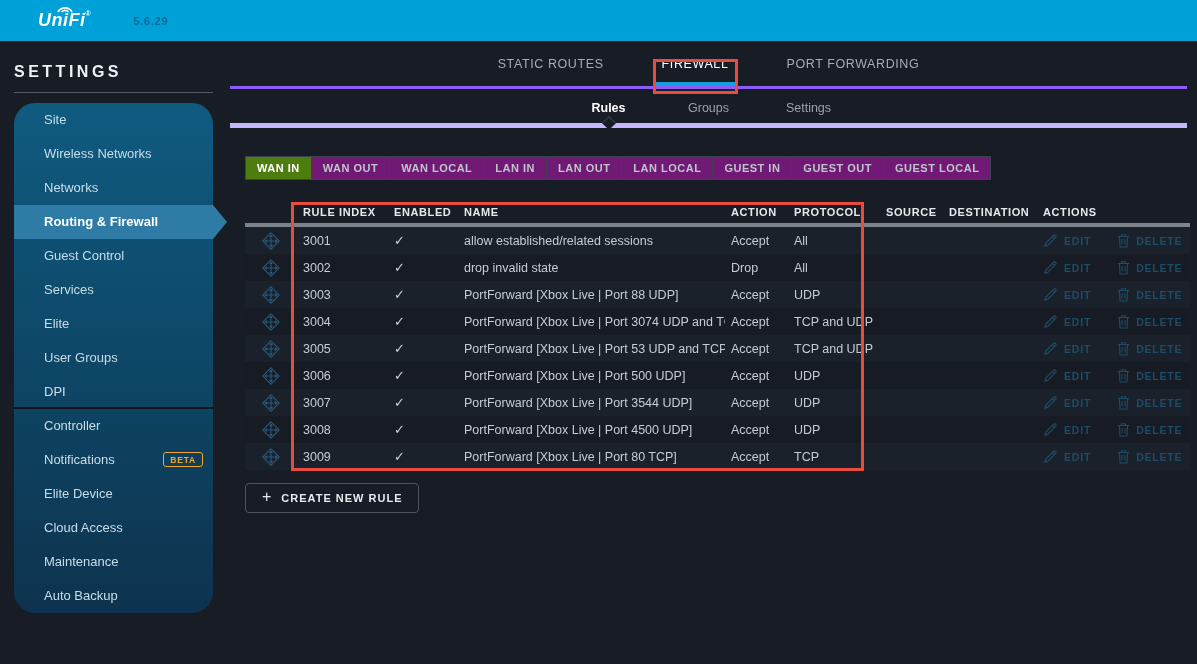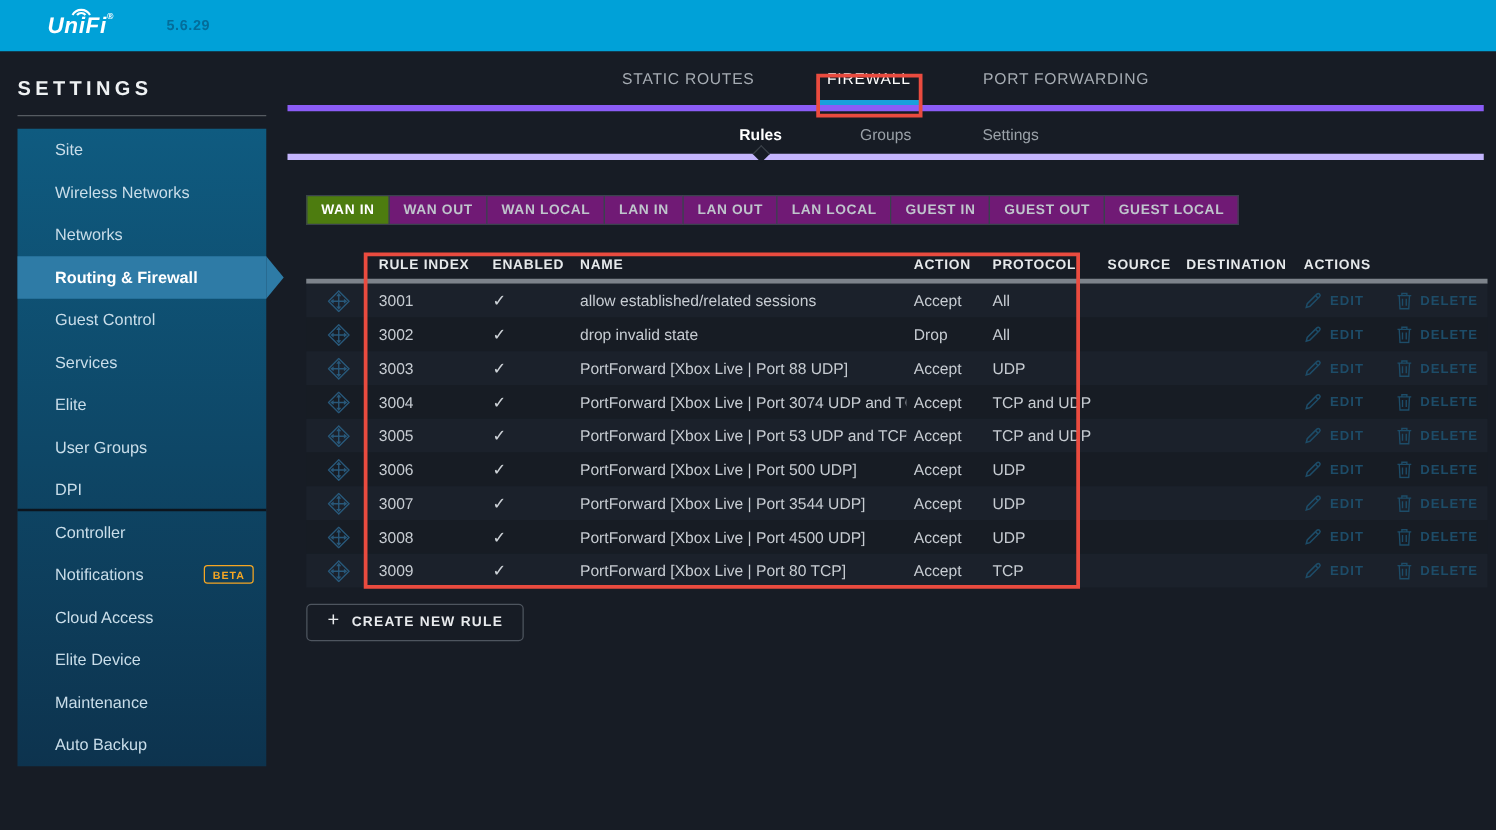--- a/index.html
+++ b/index.html
@@ -12,31 +12,31 @@
   .logo .arcs { position:absolute; left:17px; top:-7px; }
   .logo .reg { font-size:7px; vertical-align:top; font-style:normal; }
   .version { margin-left:42px; color:#036d9a; font-weight:bold; font-size:11.5px; letter-spacing:0.5px; }
 
   
   .shell { display:flex; height:623px; }
 
   
   .sidebar { width:240px; flex:0 0 240px; padding-top:22px; }
   .sb-title { margin-left:14px; width:199px; color:#eef1f3; font-size:16px; font-weight:bold; letter-spacing:3.5px; padding-bottom:11px; border-bottom:1px solid #565b62; }
-  .nav { margin:10px 0 0 14px; width:199px; background:linear-gradient(180deg,#0f5b80 0%, #0d334e 100%); }
+  .nav { margin:10px 0 0 14px; width:199px; background:linear-gradient(180deg,#0f5b80 0%, #0d334e 100%);border-radius:21px; }
   .nav-item { position:relative; height:34px; line-height:34px; padding-left:30px; font-size:13px; color:#c9dde9; cursor:pointer; }
   .nav-item.group-end { border-bottom:2px solid #0c141d; }
   .nav-item.active { background:#2e7ba6; color:#ffffff; font-weight:bold; }
   .nav-item.active::after { content:""; position:absolute; right:-14px; top:0; width:0; height:0;
       border-top:17px solid transparent; border-bottom:17px solid transparent; border-left:14px solid #2e7ba6; }
   .beta-badge { position:absolute; right:10px; top:9px; line-height:normal; color:#f5a623; border:1px solid #f5a623; border-radius:3px; font-size:8.5px; font-weight:bold; letter-spacing:0.8px; padding:2px 6px 1px; }
 
   
   .main { flex:1; position:relative; }
-  .tabs-row { height:48px; border-bottom:5px solid #8b5cf6; display:flex; justify-content:center; gap:42px; transform:translateX(-10px); }
+  .tabs-row { height:48px; border-bottom:3px solid #8b5cf6; display:flex; justify-content:center; gap:42px; transform:translateX(-10px); }
   .tab { display:flex; align-items:center; padding:0 8px; position:relative; color:#a6acb3; font-size:12.5px; letter-spacing:0.6px; cursor:pointer; }
   .tab.active { color:#ffffff; }
   .tab.active::after { content:""; position:absolute; left:0; right:0; bottom:0; height:4px; background:#18a0dc; }
 
   .subtabs-row { height:39px; border-bottom:5px solid #c4b5fd; display:flex; justify-content:center; align-items:center; transform:translateX(-10px); }
   .subtab { width:100px; text-align:center; color:#9aa1a8; font-size:12.5px; position:relative; height:100%; line-height:39px; cursor:pointer; }
   .subtab.active { color:#ffffff; font-weight:bold; }
   .subtab.active::after { content:""; position:absolute; left:50%; bottom:-5px; margin-left:-5px; width:9px; height:9px;
       background:#171c25; border-top:1px solid #3a4048; border-left:1px solid #3a4048; transform:rotate(45deg); }
 
@@ -93,22 +93,22 @@
         <div class="nav-item"><span>Wireless Networks</span></div>
         <div class="nav-item"><span>Networks</span></div>
         <div class="nav-item active"><span>Routing &amp; Firewall</span></div>
         <div class="nav-item"><span>Guest Control</span></div>
         <div class="nav-item"><span>Services</span></div>
         <div class="nav-item"><span>Elite</span></div>
         <div class="nav-item"><span>User Groups</span></div>
         <div class="nav-item group-end"><span>DPI</span></div>
         <div class="nav-item"><span>Controller</span></div>
         <div class="nav-item"><span>Notifications</span><span class="beta-badge">BETA</span></div>
+        <div class="nav-item"><span>Elite Device</span></div>
         <div class="nav-item"><span>Cloud Access</span></div>
-        <div class="nav-item"><span>Elite Device</span></div>
         <div class="nav-item"><span>Maintenance</span></div>
         <div class="nav-item"><span>Auto Backup</span></div>
       </div>
   </div>
 
   <div class="main">
     <div class="tabs-row">
         <div class="tab">STATIC ROUTES</div>
         <div class="tab active">FIREWALL</div>
         <div class="tab">PORT FORWARDING</div>

